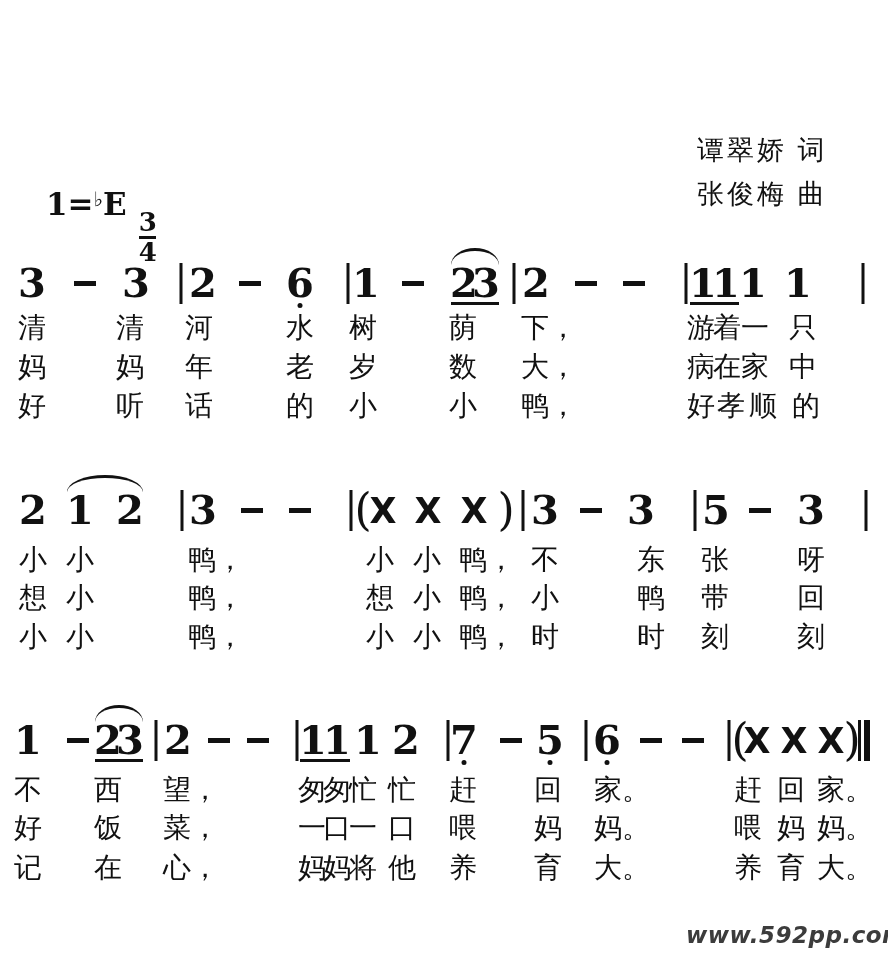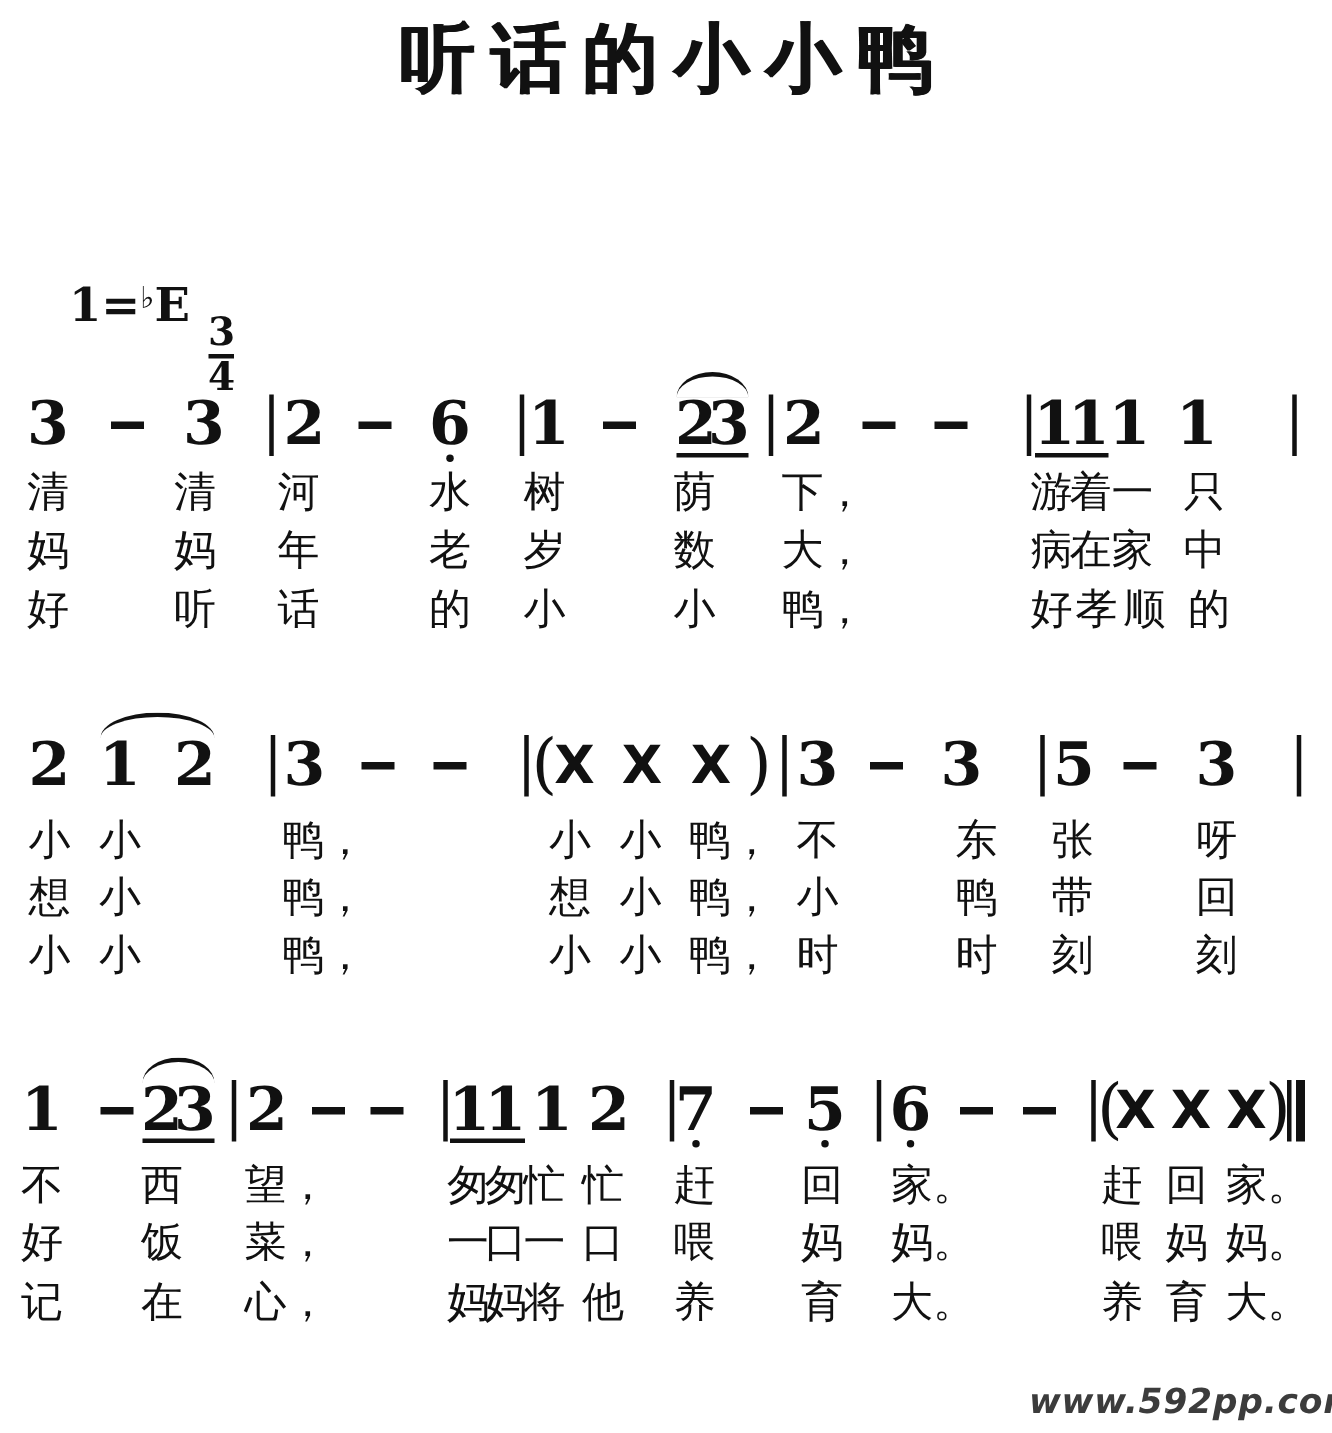--- a/index.html
+++ b/index.html
@@ -36,22 +36,25 @@
        transform:translateX(-50%);}
   .lyric{position:absolute;font-size:28px;line-height:34px;white-space:nowrap;}
   .watermark{position:absolute;left:686px;top:922px;color:#3c3c3c;letter-spacing:0.5px;
              font-family:"DejaVu Sans","Liberation Sans",sans-serif;
              font-style:italic;font-weight:bold;font-size:23px;}
 </style>
 </head>
 <body>
 
 <div class="page">
-  <h1 class="title">听话的小小鸭</h1>
-
+
+  <div class="credits">
+    <div>谭翠娇 词</div>
+    <div>张俊梅 曲</div>
+  </div>
 
   <div class="keysig"><span class="ks-main"><span>1=</span><span class="ks-flat">♭</span><span>E</span></span><span class="ks-meter">
         <span>3</span>
         <span class="ks-bar"></span>
         <span>4</span>
       </span></div>
 
   <div id="score">
       <div class="tok note" style="left: 32px; top: 262px;">3</div>
       <div class="tok dash" style="left: 85px; top: 281px;"></div>

